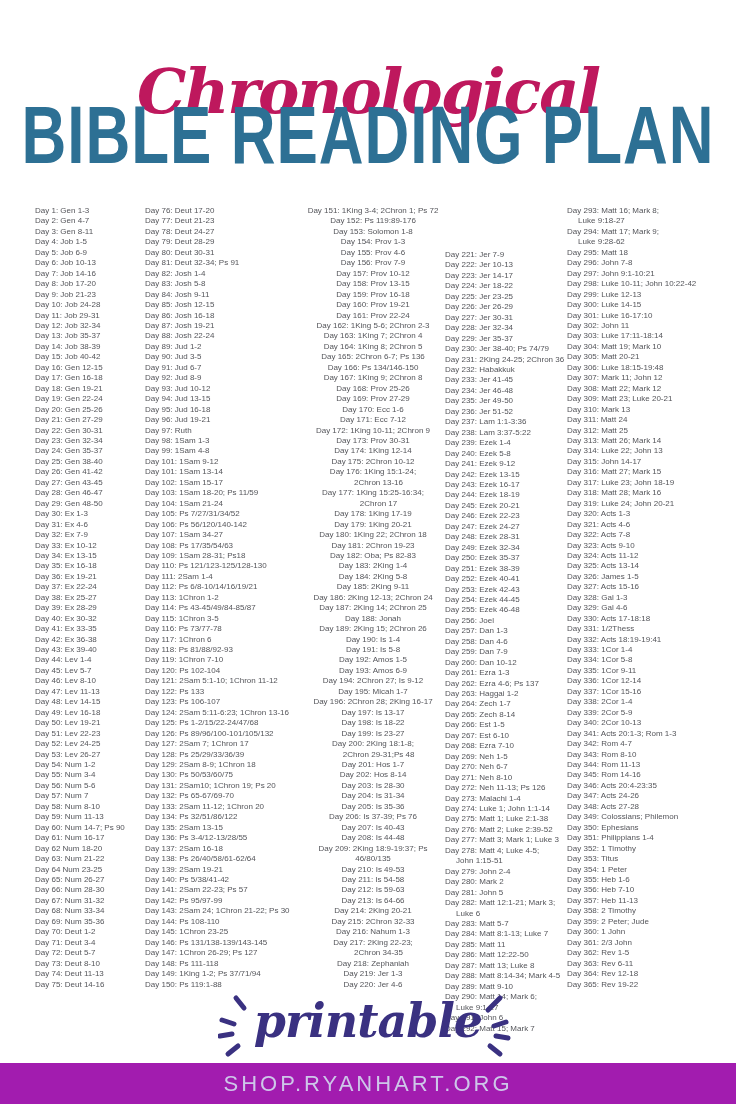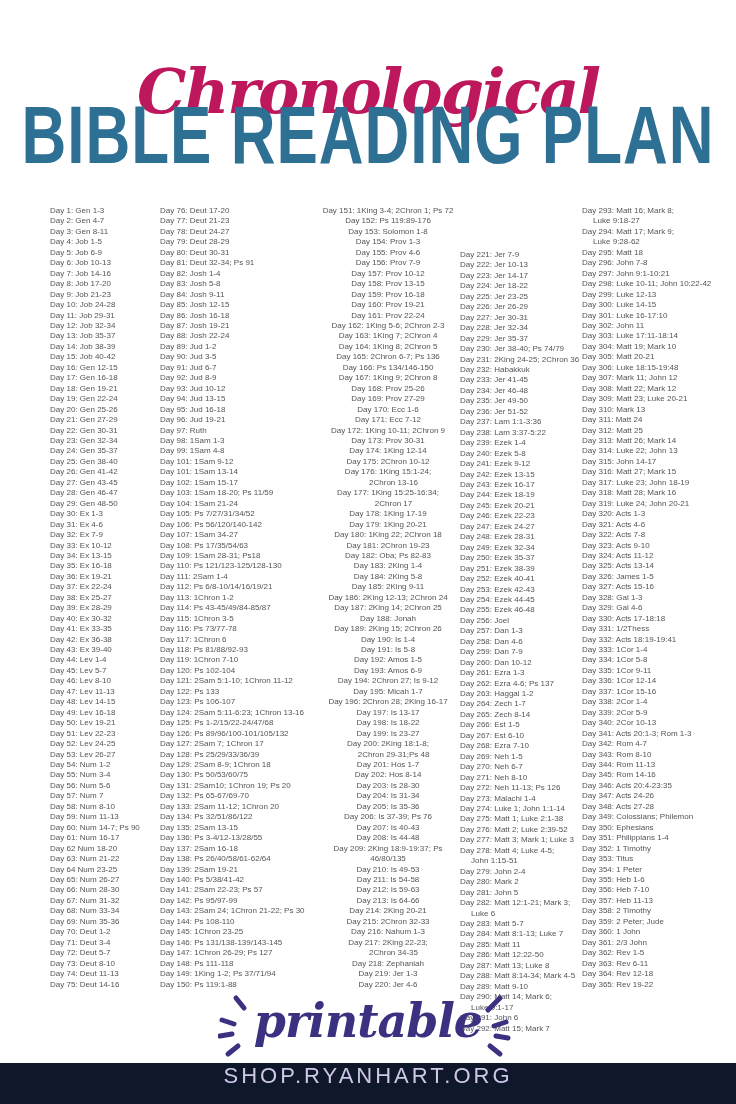--- a/index.html
+++ b/index.html
@@ -12,21 +12,21 @@
     position:absolute;top:18px;left:0;width:736px;
     font-family:"DejaVu Serif",serif;font-style:italic;font-weight:bold;
     font-size:62px;color:#be185d;letter-spacing:-2px;line-height:1.1;margin-top:40px;
   }
   .main-title{
     position:absolute;top:96px;left:0;width:736px;
     font-family:"Liberation Sans",sans-serif;font-weight:bold;
     font-size:62px;color:#2d7094;letter-spacing:1px;white-space:nowrap;
     transform:scaleY(1.32);transform-origin:50% 50%;line-height:1.25;
   }
-  .plan{position:absolute;top:206px;left:17px;width:692px;height:790px;}
+  .plan{position:absolute;top:206px;left:2px;width:692px;height:790px;}
   .col{position:absolute;top:0;}
   .col-0{left:33px;width:112px;}
   .col-1{left:143px;width:158px;}
   .col-2{left:300px;width:142px;text-align:center;}
   .col-3{left:443px;width:126px;margin-top:44px;}
   .col-4{left:565px;width:150px;}
   .entry{
     font-size:8px;line-height:10.45px;color:#54555a;white-space:pre;
     font-family:"Liberation Sans",sans-serif;
   }
@@ -36,21 +36,21 @@
   .badge-word{
     position:absolute;top:2px;left:0;width:736px;
     font-family:"DejaVu Serif",serif;font-style:italic;font-weight:bold;
     font-size:46px;color:#3a3181;letter-spacing:-1px;
   }
   .burst{position:absolute;top:0;}
   .burst-left{left:218px;}
   .burst-right{left:448px;}
   .footer-bar{
     position:absolute;top:1063px;left:0;width:736px;height:41px;
-    background:#0f172a;display:flex;justify-content:center;
+    background:#a21caf;display:flex;align-items:center;justify-content:center;
   }
   .footer-text{
     font-family:"Liberation Sans",sans-serif;font-size:22px;font-weight:400;
     color:#cdc7e9;letter-spacing:3px;
   }
 </style>
 </head>
 <body>
 
 <div class="header">

